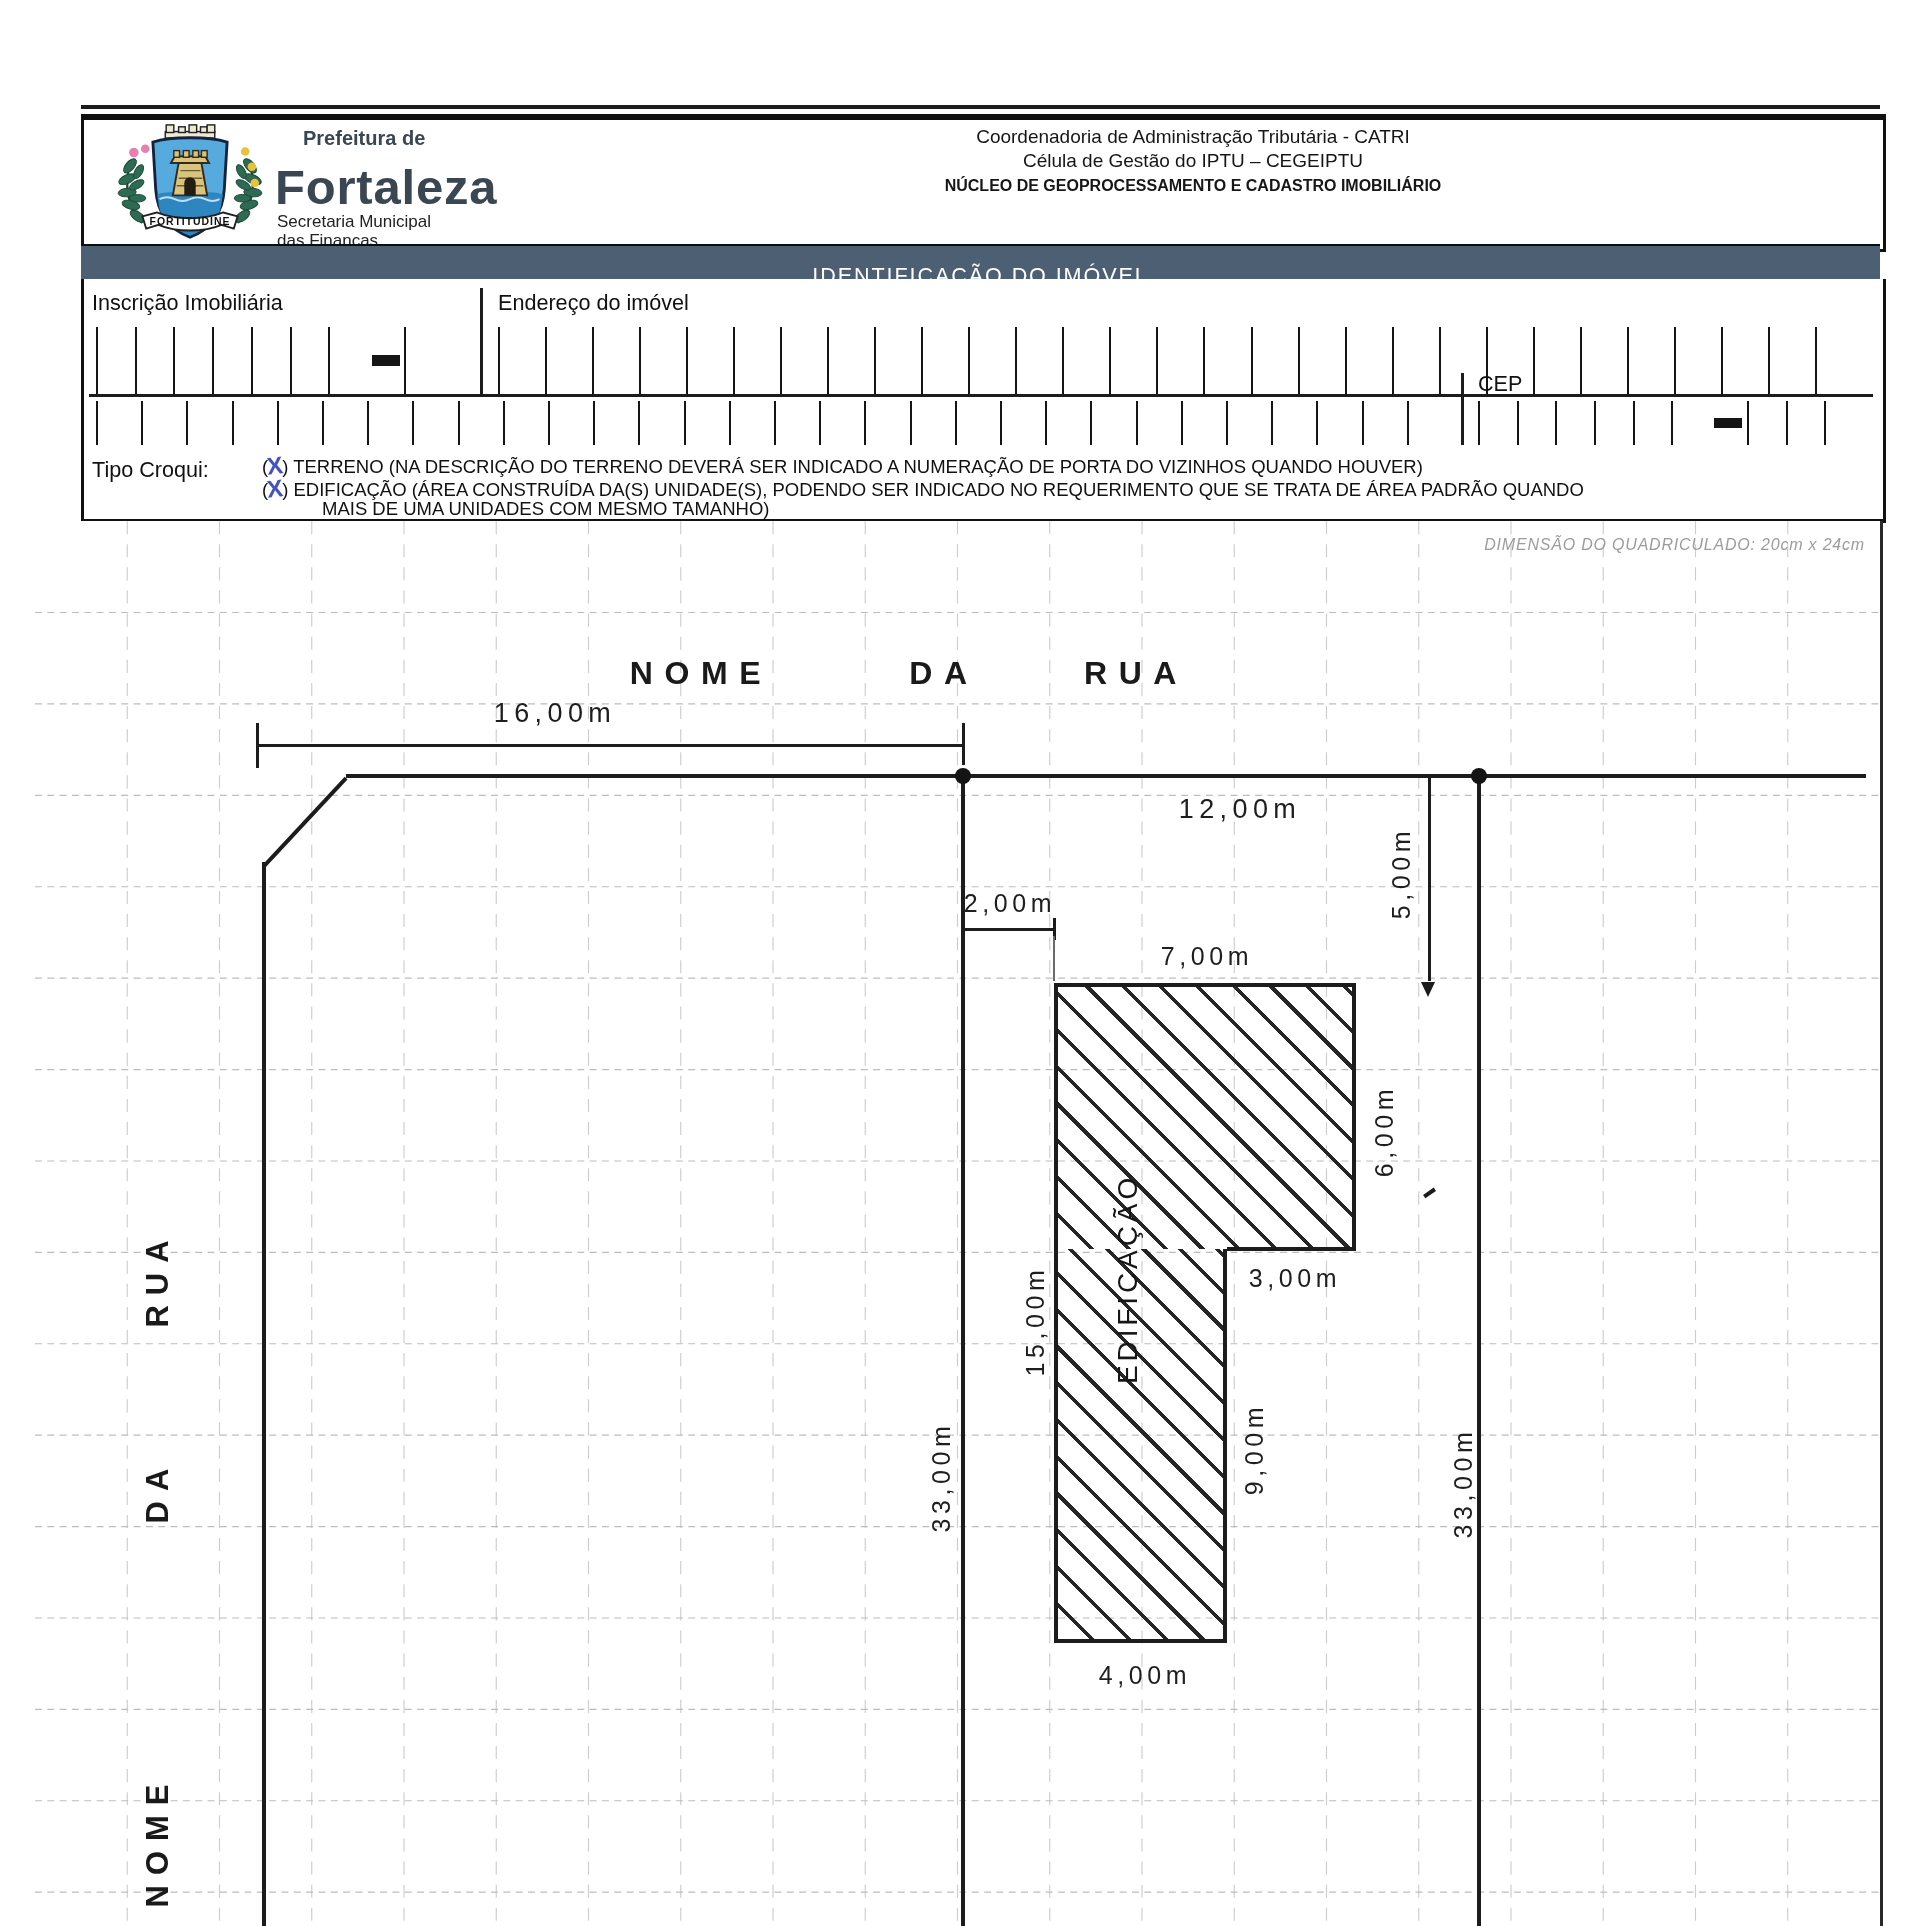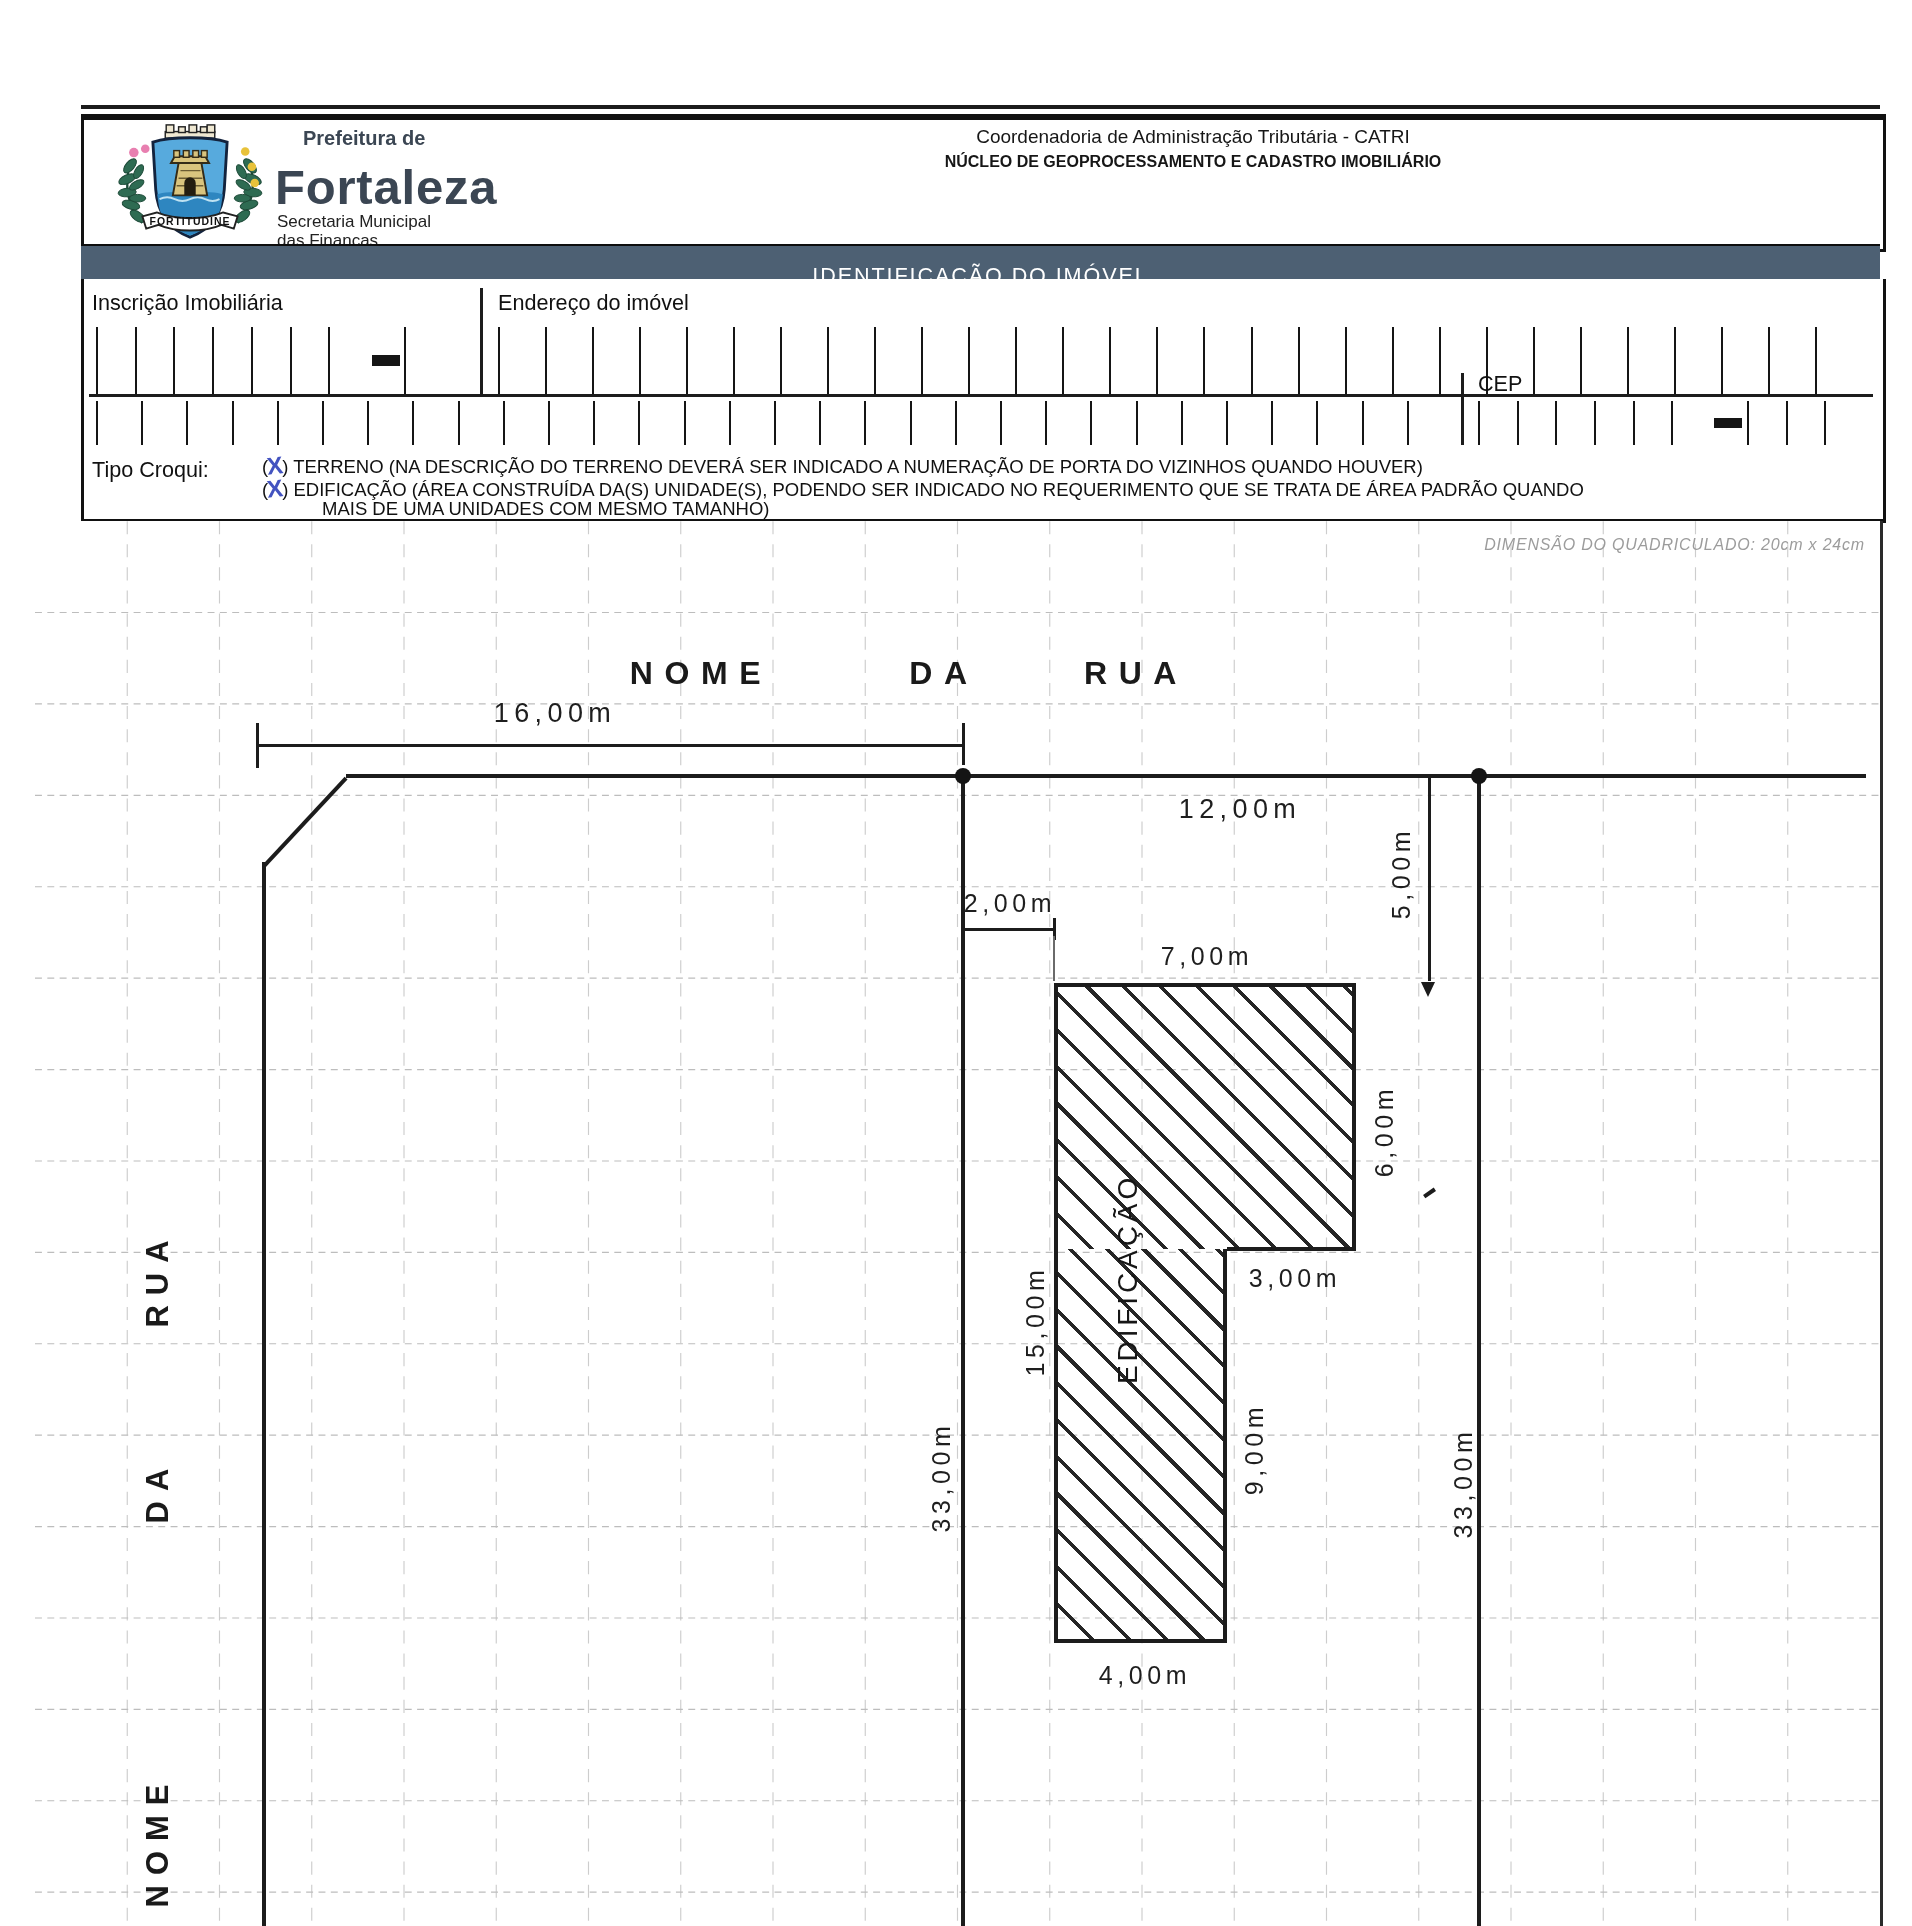--- a/index.html
+++ b/index.html
@@ -91,20 +91,21 @@
       </g>
     </svg>
 
     <div class="abs" style="left:191px;top:7px;font-size:20px;font-weight:bold;color:#3b4653;margin-left:28px;">Prefeitura de</div>
     <div class="abs" style="left:191px;top:39px;font-size:49px;font-weight:bold;color:#3b4653;letter-spacing:0.8px;">Fortaleza</div>
     <div class="abs" style="left:193px;top:92px;font-size:17px;color:#222;">Secretaria Municipal</div>
     <div class="abs" style="left:193px;top:111px;font-size:17px;color:#222;">das Finanças</div>
 
     <div class="abs" style="left:431px;top:5.4px;width:1356px;text-align:center;">
       <div style="font-size:19px;color:#161616;line-height:24px;">Coordenadoria de Administração Tributária - CATRI</div>
+      <div style="font-size:19px;color:#161616;line-height:24px;">Célula de Gestão do IPTU – CEGEIPTU</div>
       <div style="font-size:16px;color:#161616;line-height:25.4px;font-weight:bold;">NÚCLEO DE GEOPROCESSAMENTO E CADASTRO IMOBILIÁRIO</div>
     </div>
   </div>
 
   <div class="abs" style="left:81px;top:244px;width:1799px;height:33px;background:#4d6073;border-top:2.3px solid #0d0d0d;border-bottom:1.5px solid #0d0d0d;display:flex;align-items:center;justify-content:center;">
     <span style="color:#fff;font-size:21.6px;letter-spacing:1.9px;margin-top:27px;">IDENTIFICAÇÃO DO IMÓVEL</span>
   </div>
 
   <div class="abs" style="left:81px;top:279px;width:1799px;height:168px;border-left:3.1px solid #111;border-right:3.1px solid #111;border-bottom:4.6px solid #111;background:#fff;"></div>
 

